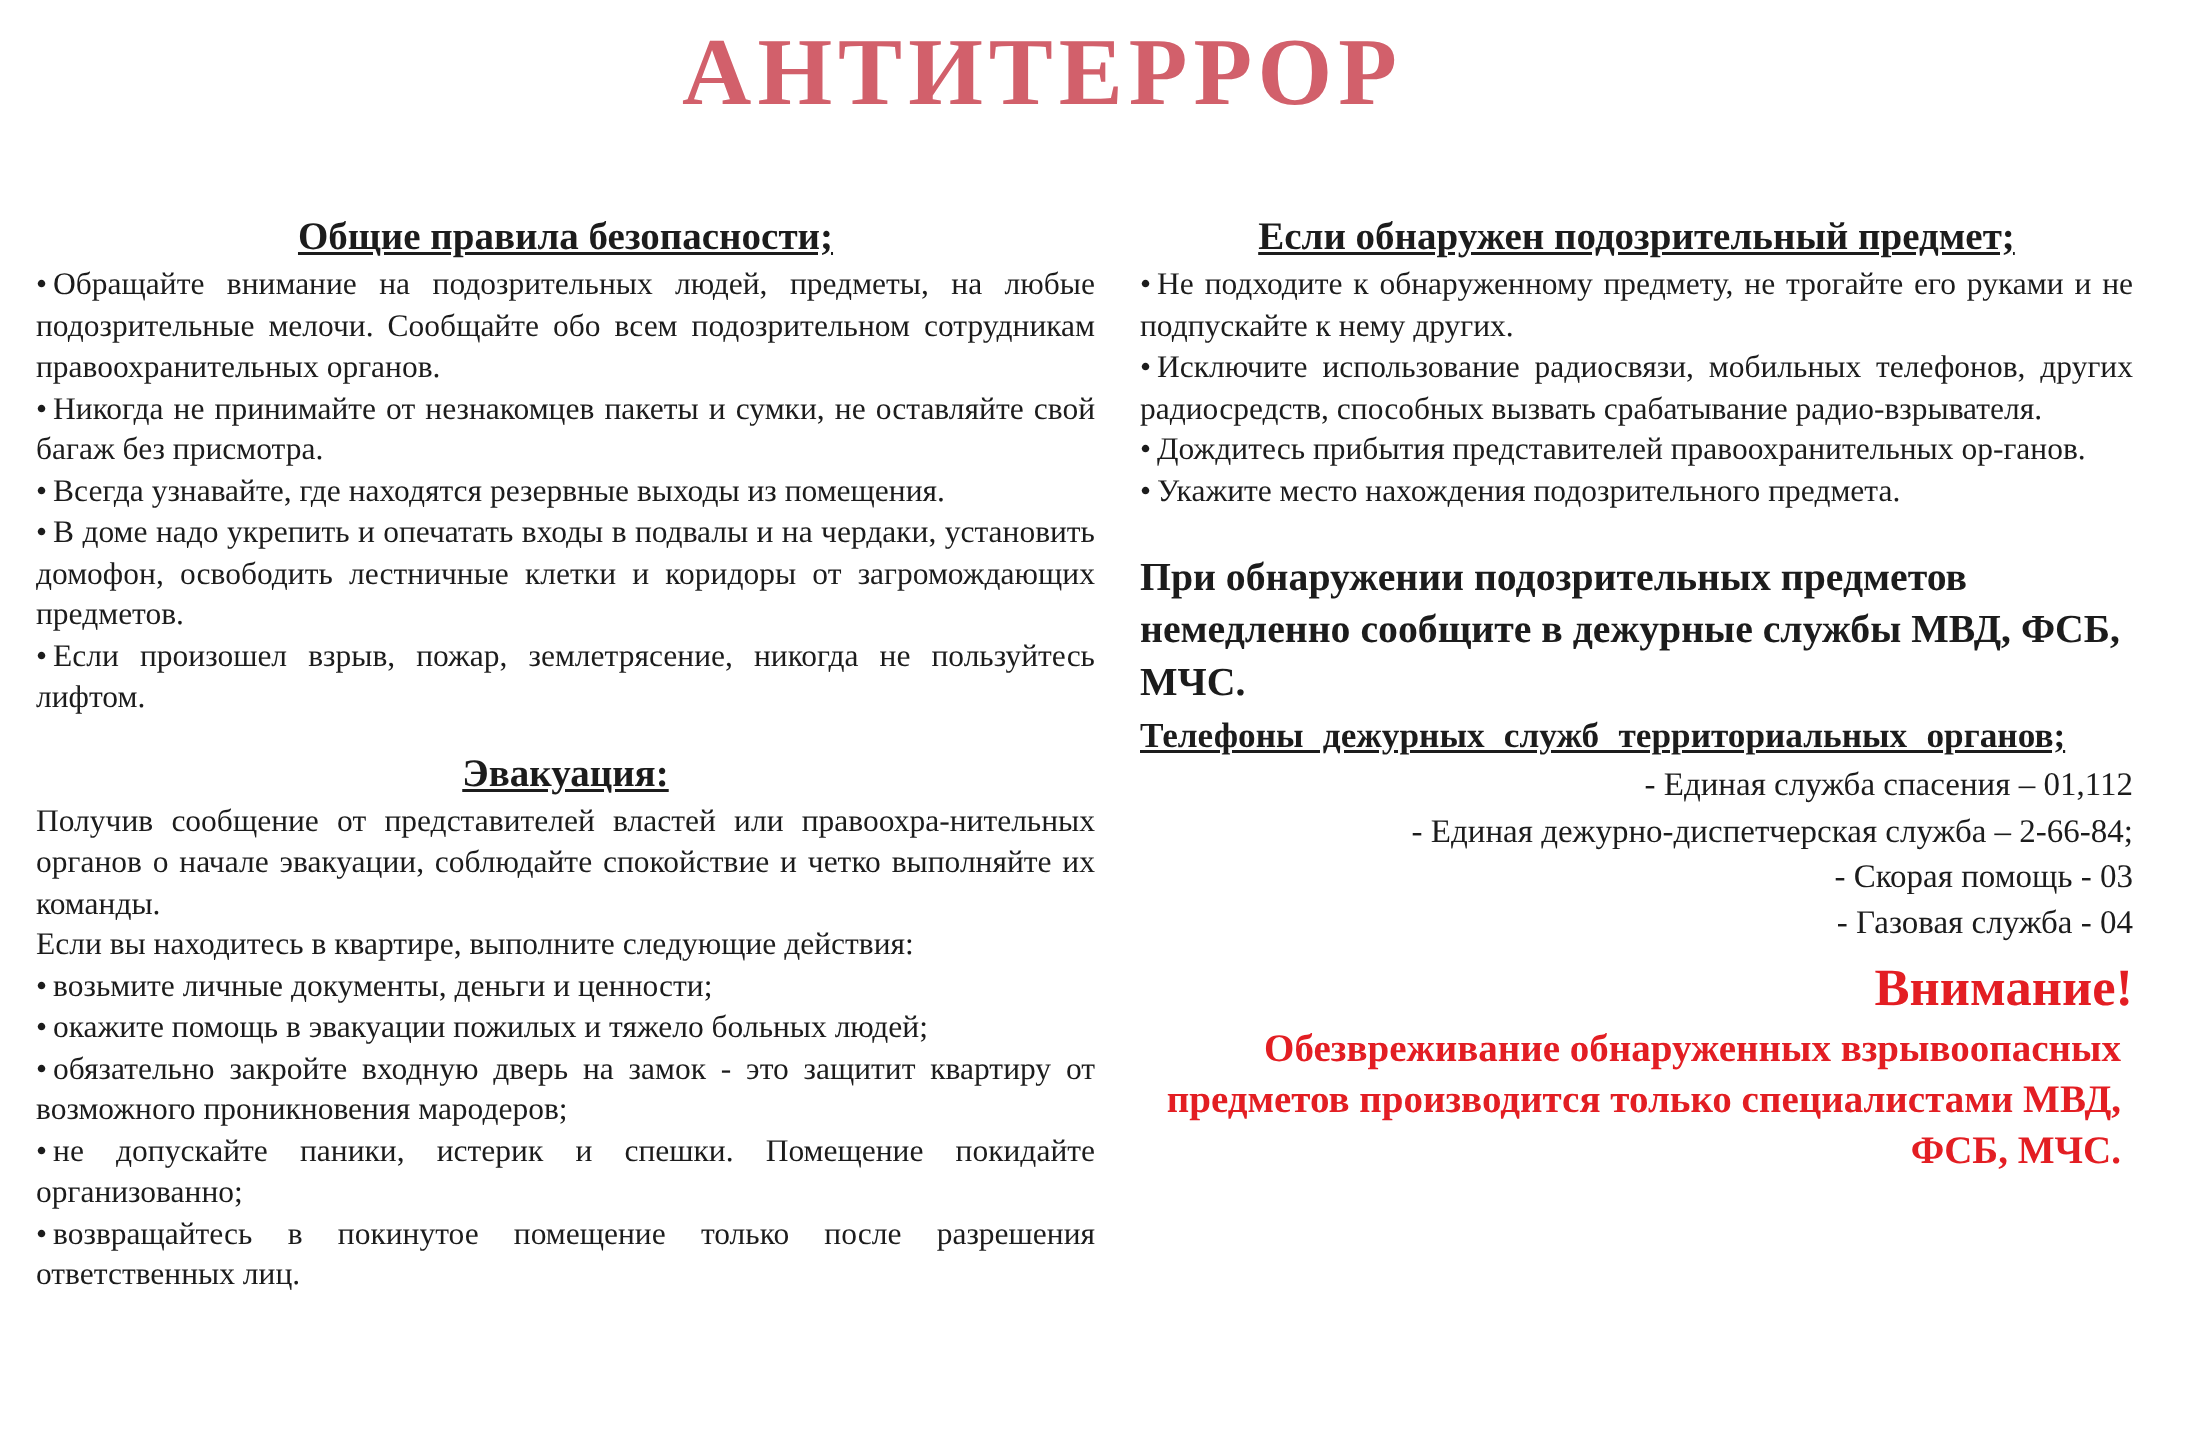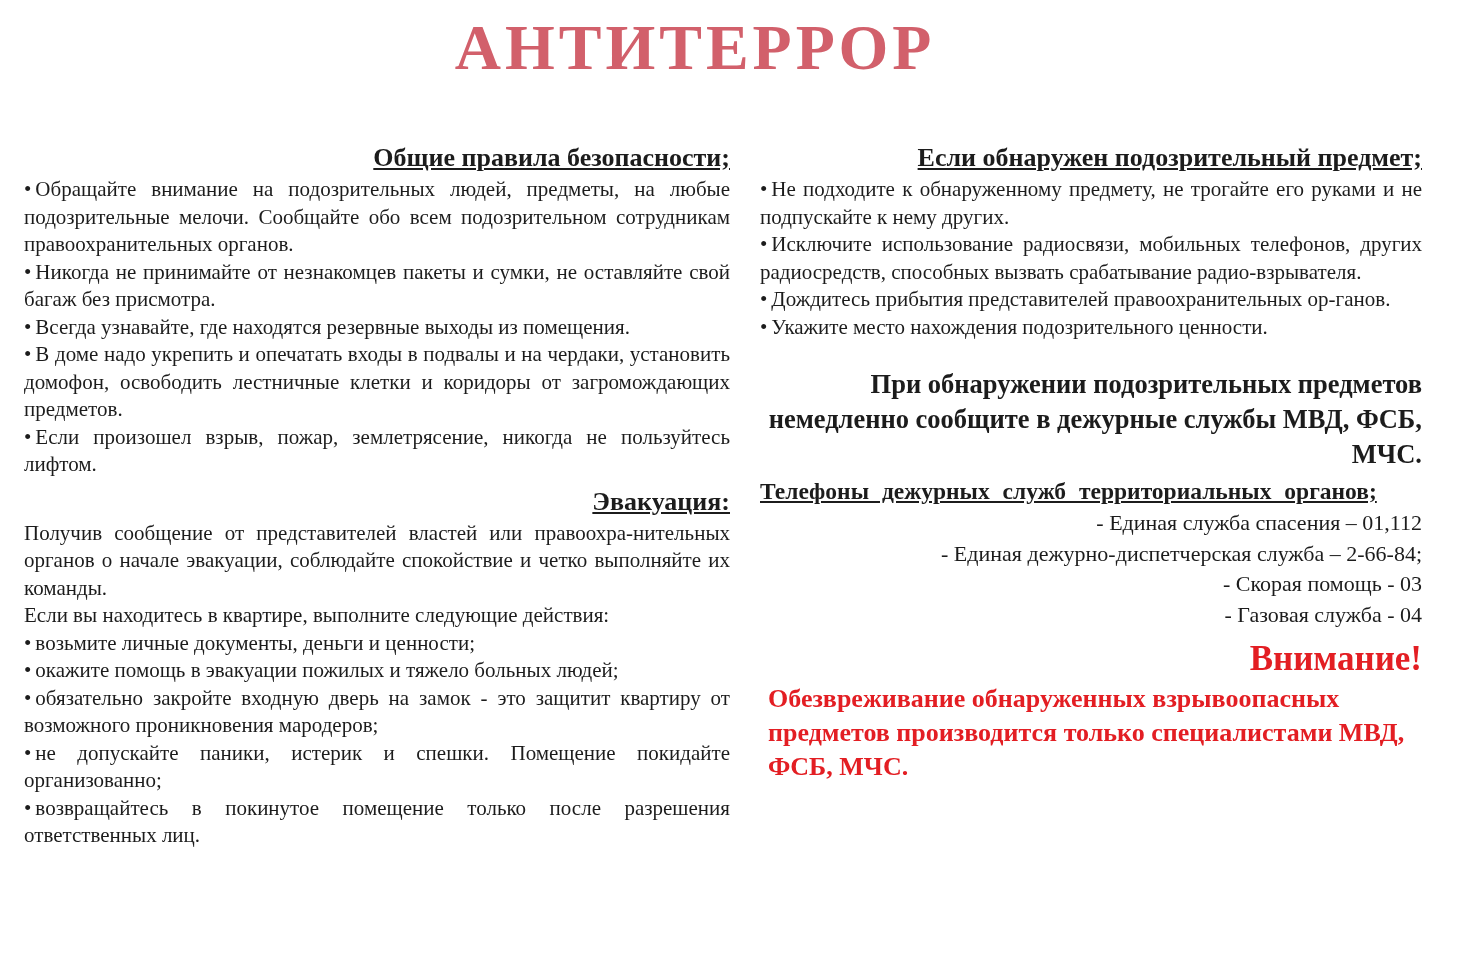--- a/index.html
+++ b/index.html
@@ -38,42 +38,42 @@
     width: 706px;
   }
   .col-right {
     left: 760px;
     width: 662px;
   }
   .section-heading {
     font-size: 26px;
     line-height: 31px;
     font-weight: 700;
-    text-align: right;
+    text-align: center;
     text-decoration: underline;
     margin: 0 0 3px 0;
   }
   .section-heading.evac {
-    margin-top: 7px;
+    margin-top: 21px;
   }
   .bullet, .para {
     margin: 0;
     font-size: 21px;
     line-height: 27.5px;
     text-align: justify;
   }
   .bullet .b {
     margin-right: 4px;
   }
   .notice {
     margin: 26px 0 4px 0;
     font-size: 26.5px;
     line-height: 35px;
     font-weight: 700;
-    text-align: right;
+    text-align: left;
   }
   .phones-heading {
     margin: 2px 0 1px 0;
     font-size: 23.5px;
     line-height: 31px;
     font-weight: 700;
     text-decoration: underline;
     word-spacing: 7px;
     white-space: nowrap;
   }
@@ -90,21 +90,21 @@
     font-weight: 700;
     text-align: right;
     color: #e31e23;
   }
   .attention-text {
     margin: 0;
     padding: 0 8px;
     font-size: 26px;
     line-height: 34px;
     font-weight: 700;
-    text-align: left;
+    text-align: right;
     color: #e31e23;
   }
 </style>
 </head>
 <body>
 
 <div class="page">
 
   <div class="doc-title">АНТИТЕРРОР</div>
 
@@ -128,21 +128,21 @@
     <p class="bullet"><span class="b">•</span><span>не допускайте паники, истерик и спешки. Помещение покидайте организованно;</span></p>
     <p class="bullet"><span class="b">•</span><span>возвращайтесь в покинутое помещение только после разрешения ответственных лиц.</span></p>
   </div>
 
   <div class="col col-right">
     <h2 class="section-heading">Если обнаружен подозрительный предмет;</h2>
 
     <p class="bullet"><span class="b">•</span><span>Не подходите к обнаруженному предмету, не трогайте его руками и не подпускайте к нему других.</span></p>
     <p class="bullet"><span class="b">•</span><span>Исключите использование радиосвязи, мобильных телефонов, других радиосредств, способных вызвать срабатывание радио-взрывателя.</span></p>
     <p class="bullet"><span class="b">•</span><span>Дождитесь прибытия представителей правоохранительных ор-ганов.</span></p>
-    <p class="bullet"><span class="b">•</span><span>Укажите место нахождения подозрительного ценности.</span></p>
+    <p class="bullet"><span class="b">•</span><span>Укажите место нахождения подозрительного предмета.</span></p>
 
     <p class="notice">При обнаружении подозрительных предметов немедленно сообщите в дежурные службы МВД, ФСБ, МЧС.</p>
 
     <h3 class="phones-heading">Телефоны дежурных служб территориальных органов;</h3>
 
     <p class="phone-item">- Единая служба спасения – 01,112</p>
     <p class="phone-item">- Единая дежурно-диспетчерская служба – 2-66-84;</p>
     <p class="phone-item">- Скорая помощь - 03</p>
     <p class="phone-item">- Газовая служба - 04</p>
 

